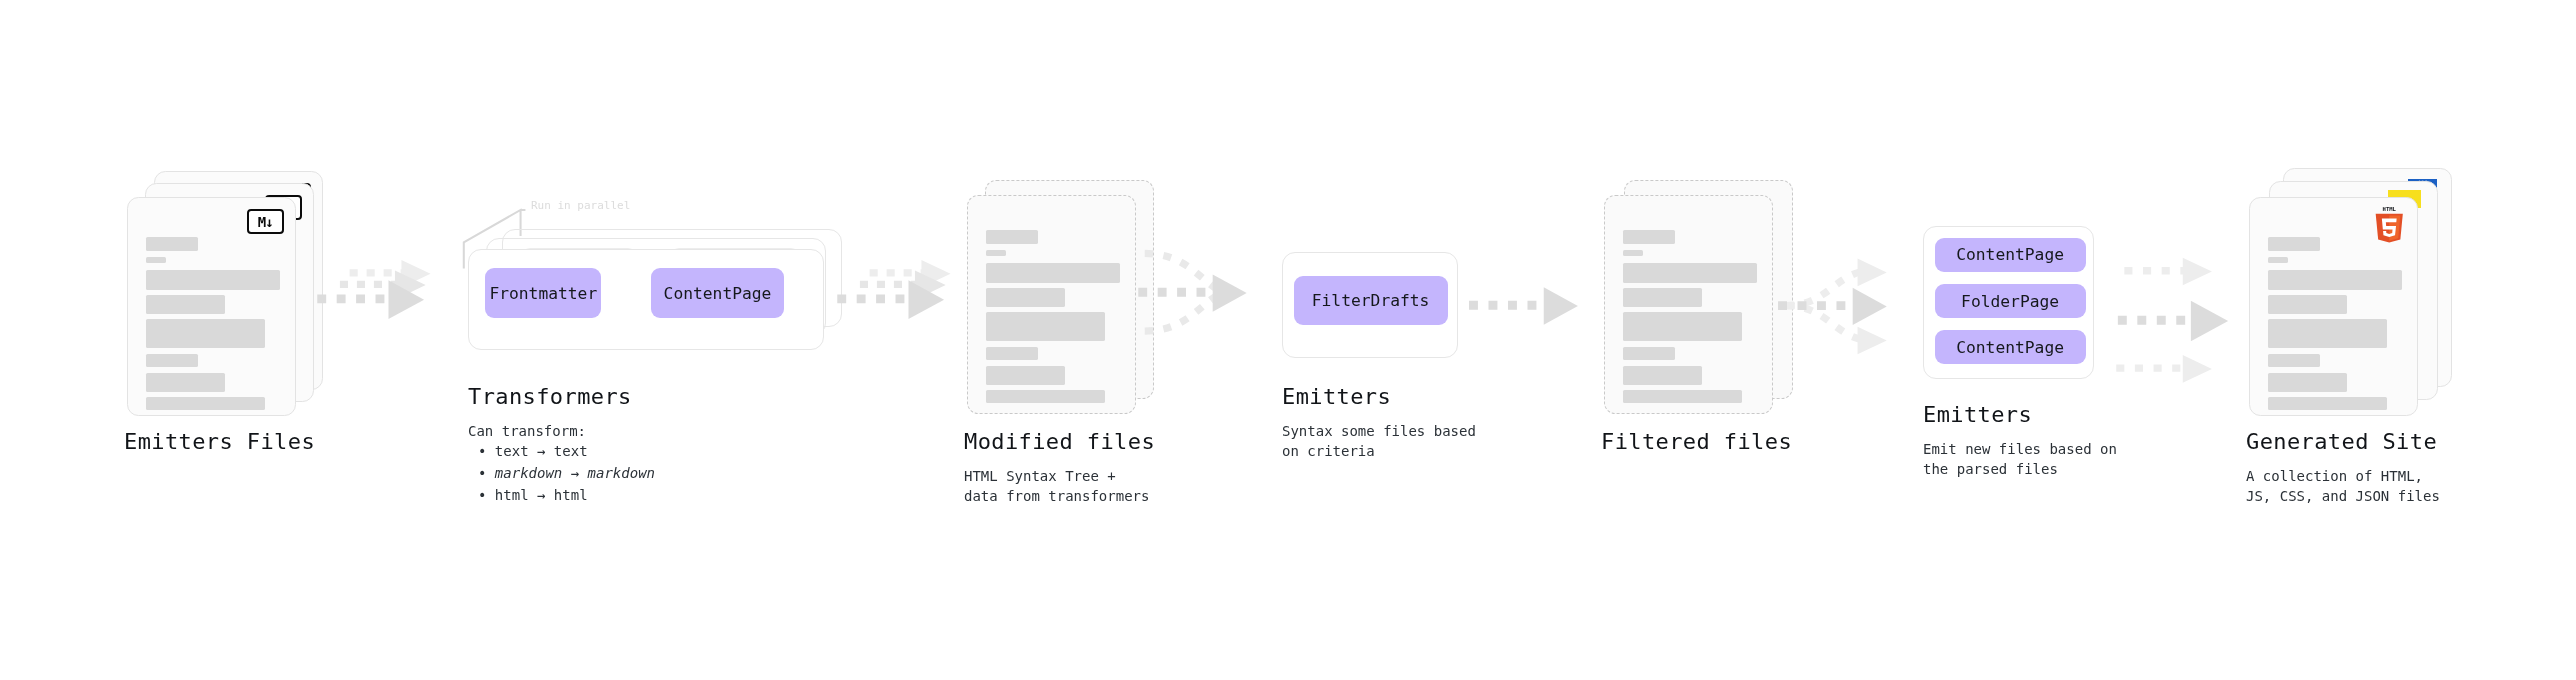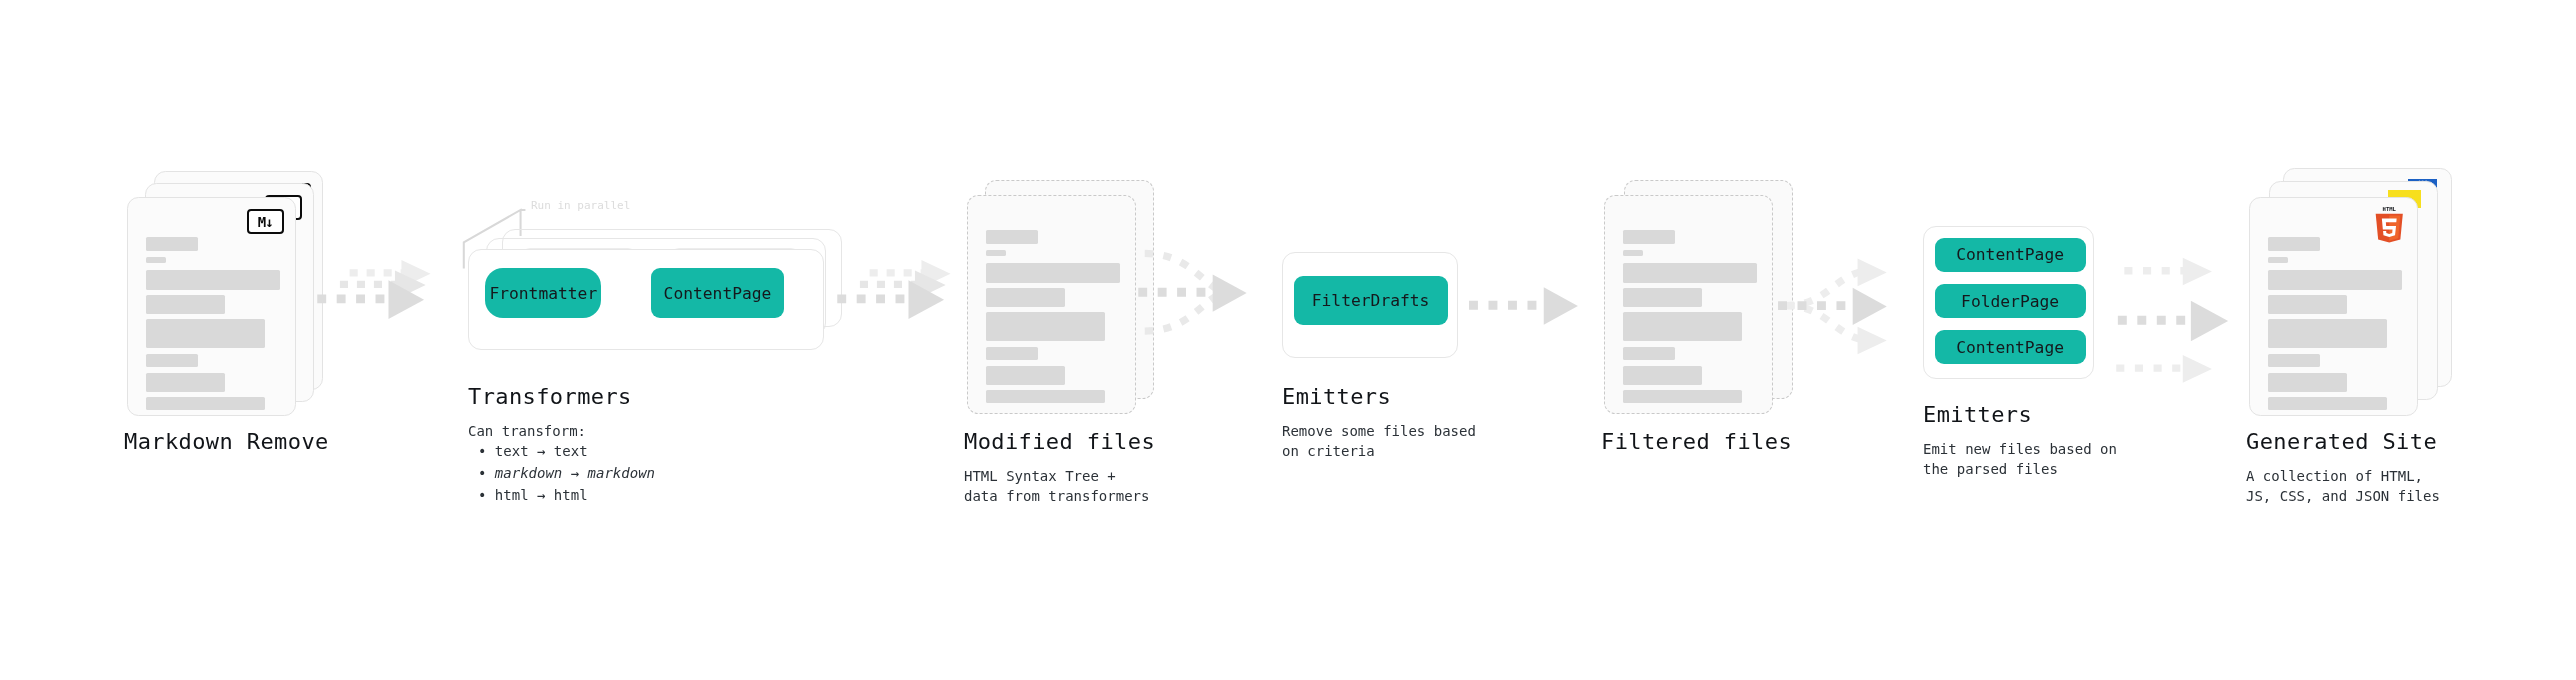--- a/index.html
+++ b/index.html
@@ -53,21 +53,21 @@
   
   .card{
     position:absolute;
     border:1.6px solid #e6e6e6;
     border-radius:13px;
     background:#ffffff;
     box-sizing:border-box;
   }
   .pill{
     position:absolute;
-    background:#14b8a6;
+    background:#c4b5fd;
     border-radius:9px;
     display:flex;align-items:center;justify-content:center;
     font-size:16.3px;color:#15181c;
     white-space:nowrap;
     box-sizing:border-box;
   }
 
   
   .title{
     position:absolute;
@@ -114,21 +114,21 @@
       <div class="skel" style="left:18px;top:39px;width:52px;height:14px;"></div>
       <div class="skel" style="left:18px;top:59px;width:19.5px;height:5.7px;"></div>
       <div class="skel" style="left:18px;top:72px;width:134px;height:19.5px;"></div>
       <div class="skel" style="left:18px;top:97px;width:79px;height:18.7px;"></div>
       <div class="skel" style="left:18px;top:121px;width:119px;height:29px;"></div>
       <div class="skel" style="left:18px;top:156px;width:52px;height:13px;"></div>
       <div class="skel" style="left:18px;top:175px;width:79px;height:18.7px;"></div>
       <div class="skel" style="left:18px;top:199px;width:119px;height:13px;"></div>
     </div>
 
-    <div class="title" style="left:124px;top:429px;">Markdown Remove</div>
+    <div class="title" style="left:124px;top:429px;">Emitters Files</div>
   </div>
 
   <svg class="abs" width="130" height="89" style="left:317px;top:260px;" viewBox="0 0 160 110">
     <g stroke="#ededed" stroke-width="9" stroke-dasharray="10 11" fill="none">
       <line x1="40" y1="16" x2="112" y2="16"></line>
     </g>
     <polygon points="104,0 140,17 104,34" fill="#ededed"></polygon>
     <g stroke="#e6e6e6" stroke-width="9" stroke-dasharray="10 11" fill="none">
       <line x1="28" y1="30" x2="104" y2="30"></line>
     </g>
@@ -161,21 +161,21 @@
         <line x1="0" y1="4" x2="54" y2="4" stroke="#ececec"></line>
         <polygon points="52,-2 64,4 52,10" fill="#ececec"></polygon>
         <line x1="-8" y1="24" x2="46" y2="24" stroke="#e2e2e2"></line>
         <polygon points="44,18 56,24 44,30" fill="#e2e2e2"></polygon>
         <line x1="-18" y1="46" x2="38" y2="46" stroke="#cfcfcf"></line>
         <polygon points="36,40 48,46 36,52" fill="#cfcfcf"></polygon>
       </g>
     </svg>
 
     <div class="card" style="left:468px;top:249px;width:356px;height:101px;">
-      <div class="pill" style="left:16.3px;top:18px;width:116px;height:50px;border-radius:18px;">Frontmatter</div>
+      <div class="pill" style="left:16.3px;top:18px;width:116px;height:50px;">Frontmatter</div>
       <div class="pill" style="left:182px;top:18px;width:133px;height:50px;">ContentPage</div>
     </div>
 
     <div class="title" style="left:468px;top:384px;">Transformers</div>
     <div class="sub" style="left:468px;top:421px;">Can transform:</div>
     <div class="bullets" style="left:478px;top:441px;">• text → text</div>
     <div class="bullets" style="left:478px;top:463px;font-style:italic;">• markdown → markdown</div>
     <div class="bullets" style="left:478px;top:485px;">• html → html</div>
   </div>
 
@@ -221,21 +221,21 @@
       <line x1="0" y1="30" x2="100" y2="30"></line>
     </g>
     <polygon points="92,8 134,31 92,54" fill="#dcdcdc"></polygon>
   </svg>
 
   <div class="abs" style="left:0;top:0;">
     <div class="card" style="left:1282px;top:252px;width:176px;height:106px;">
       <div class="pill" style="left:10.6px;top:23px;width:154px;height:49px;">FilterDrafts</div>
     </div>
     <div class="title" style="left:1282px;top:384px;">Emitters</div>
-    <div class="sub" style="left:1282px;top:421px;">Remove some files based
+    <div class="sub" style="left:1282px;top:421px;">Syntax some files based
 on criteria</div>
   </div>
 
   <svg class="abs" width="130" height="57" style="left:1469px;top:284px;" viewBox="0 0 160 70">
     <g stroke="#dcdcdc" stroke-width="11" stroke-dasharray="11 13" fill="none">
       <line x1="0" y1="26" x2="100" y2="26"></line>
     </g>
     <polygon points="92,4 134,27 92,50" fill="#dcdcdc"></polygon>
   </svg>
 

